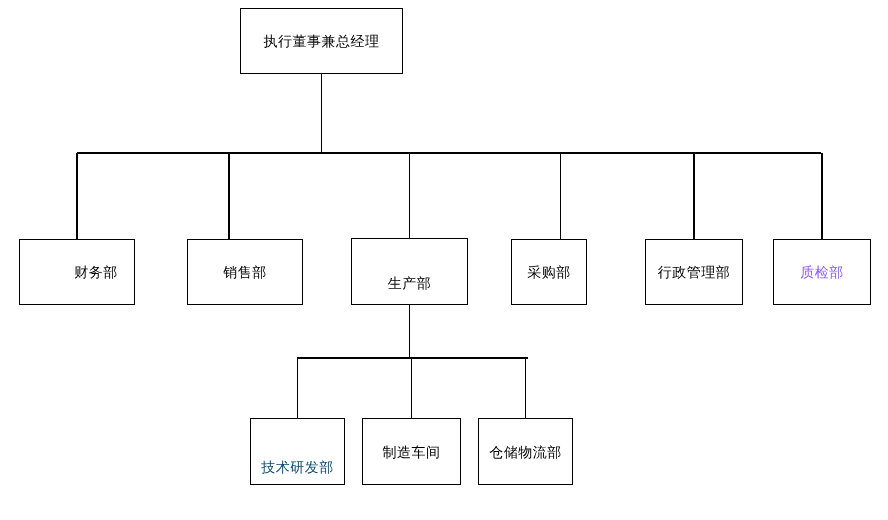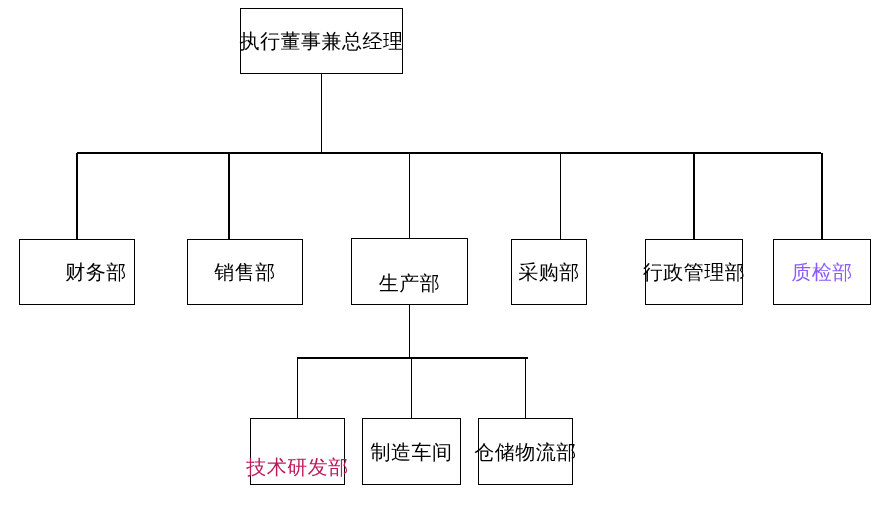--- a/index.html
+++ b/index.html
@@ -28,21 +28,21 @@
     position: absolute;
     box-sizing: border-box;
     border: 1px solid #000000;
     background: #ffffff;
     display: flex;
     align-items: center;
     justify-content: center;
     z-index: 2;
   }
   .node-label {
-    font-size: 20px;
+    font-size: 14px;
     line-height: 1;
     color: #000000;
     letter-spacing: 0.5px;
     white-space: nowrap;
     user-select: none;
   }
 </style>
 </head>
 <body>
 
@@ -78,21 +78,21 @@
       <div class="node-box" style="left: 511px; top: 239px; width: 76px; height: 66px; border-color: rgb(0, 0, 0); background: rgb(255, 255, 255);">
         <span class="node-label" style="color: rgb(0, 0, 0);">采购部</span>
       </div>
       <div class="node-box" style="left: 645px; top: 239px; width: 98px; height: 66px; border-color: rgb(0, 0, 0); background: rgb(255, 255, 255); text-align: center;">
         <span class="node-label" style="color: rgb(0, 0, 0);">行政管理部</span>
       </div>
       <div class="node-box" style="left: 773px; top: 239px; width: 98px; height: 66px; border-color: rgb(0, 0, 0); background: rgb(255, 255, 255);">
         <span class="node-label" style="color: #8b5cf6;">质检部</span>
       </div>
       <div class="node-box" style="left: 250px; top: 418px; width: 95px; height: 67px; border-color: rgb(0, 0, 0); background: rgb(255, 255, 255);">
-        <span class="node-label" style="color: #be185d; margin-top: 30px;">技术研发部</span>
+        <span class="node-label" style="color: #0c4a6e; margin-top: 30px;">技术研发部</span>
       </div>
       <div class="node-box" style="left: 362px; top: 418px; width: 99px; height: 67px; border-color: rgb(0, 0, 0); background: rgb(255, 255, 255);">
         <span class="node-label" style="color: rgb(0, 0, 0);">制造车间</span>
       </div>
       <div class="node-box" style="left: 478px; top: 418px; width: 95px; height: 67px; border-color: rgb(0, 0, 0); background: rgb(255, 255, 255); text-align: center;">
         <span class="node-label" style="color: rgb(0, 0, 0);">仓储物流部</span>
       </div>
     </div>
 </div>
 

